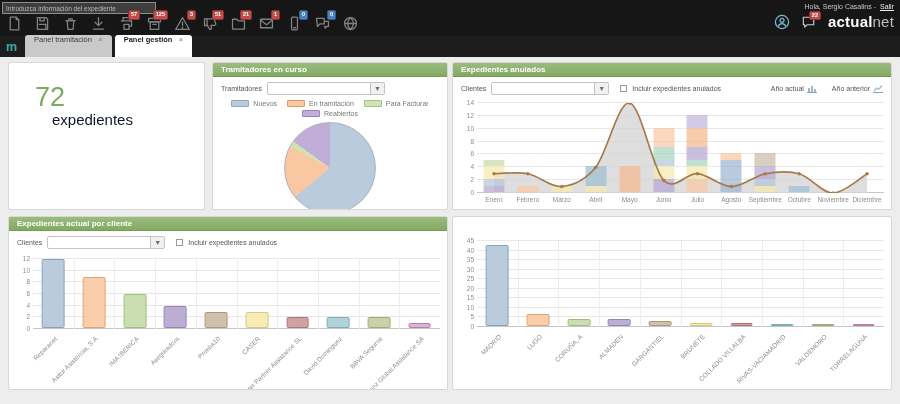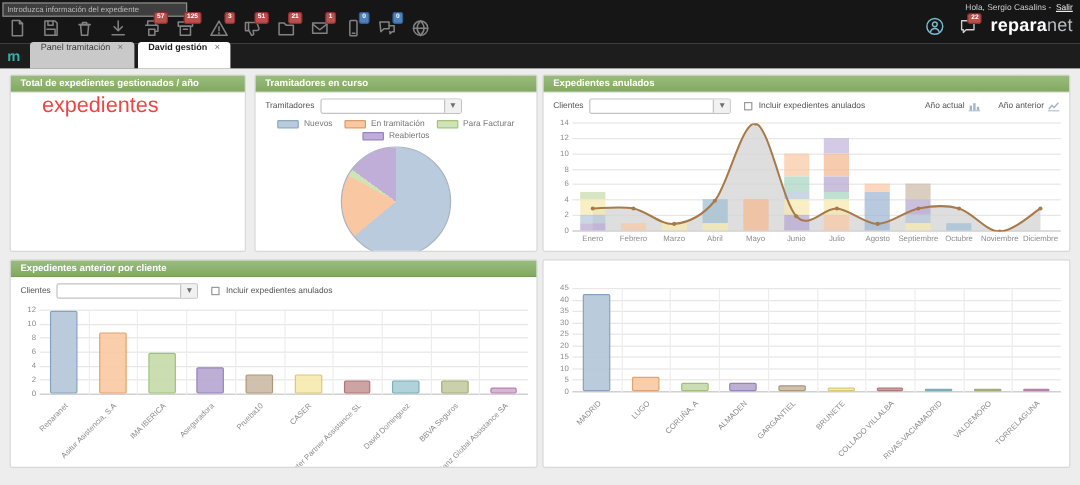--- a/index.html
+++ b/index.html
@@ -29,21 +29,21 @@
 .tab .x{color:#777;font-size:8px;font-weight:normal}
 
 .panel{position:absolute;background:#fff;border:1px solid #d8d8d8;border-radius:2px;overflow:hidden}
 .phead{height:15px;background:linear-gradient(#9cbe80,#82a962);border-bottom:1px solid #769d57;margin:-1px -1px 0;border-radius:2px 2px 0 0;color:#fff;font-weight:bold;font-size:8px;padding:3px 9px;line-height:9px}
 .panelA{left:8px;top:62px;width:197px;height:148px}
 .panelB{left:212px;top:62px;width:236px;height:148px}
 .panelC{left:452px;top:62px;width:440px;height:148px}
 .panelD{left:8px;top:216px;width:440px;height:174px}
 .panelE{left:452px;top:216px;width:440px;height:174px}
 .bignum{color:#7fa95e;font-size:27px;padding:20px 0 0 26px;line-height:28px}
-.bigunit{color:#ef4444;font-size:18px;padding-left:26px}
+.bigunit{color:#0f172a;font-size:15px;padding-left:43px}
 
 .controls{display:flex;align-items:center;gap:5px;padding:5px 8px 3px;font-size:7px;color:#555}
 .combo{display:inline-flex;height:13px;border:1px solid #c3c3c3;border-radius:2px;background:#fff;width:118px;cursor:pointer}
 .combo .ct{flex:1}
 .combo .cbtn{width:14px;background:#f1f1f1;border-left:1px solid #c3c3c3;color:#6f6f6f;font-size:7px;display:flex;align-items:center;justify-content:center}
 .cbx{width:7px;height:7px;border:1px solid #9a9a9a;background:#fff;display:inline-block;cursor:pointer;margin-left:6px}
 .cblabel{font-size:7px;color:#555}
 .spacer{flex:1}
 .yearlink{display:inline-flex;align-items:center;gap:3px;font-size:7px;color:#555;cursor:pointer;margin-left:10px}
 .yearlink svg{width:10px;height:9px}
@@ -181,38 +181,38 @@
             <circle cx="8" cy="6.3" r="2"></circle>
           <path d="M4.3 12.6c.7-2 2-2.9 3.7-2.9s3 0.9 3.7 2.9"></path>
         </svg>
       </span>
       <span class="uicon">
         <svg viewBox="0 0 16 16" width="15" height="15" fill="none" stroke="#cfcfcf" stroke-width="1.2" stroke-linejoin="round">
           <path d="M2.5 3.5h11v8h-7l-2.5 2.5v-2.5h-1.5z"></path>
         </svg>
         <span class="badge red">22</span>
       </span>
-      <span class="logo"><span>repara</span><span class="lt">net</span></span>
+      <span class="logo"><span>actual</span><span class="lt">net</span></span>
     </div>
   </div>
 
   <div class="tabbar">
     <span class="rnlogo">rn</span>
   <div class="tab">
         <span>Panel tramitación</span>
         <span class="x">×</span>
       </div>
       <div class="tab active">
-        <span>David gestión</span>
+        <span>Panel gestión</span>
         <span class="x">×</span>
       </div>
     </div>
 
   <div class="panel panelA">
-    <div class="phead">Total de expedientes gestionados / año</div>
+    <div class="bignum">72</div>
     <div class="bigunit">expedientes</div>
   </div>
 
   <div class="panel panelB">
     <div class="phead">Tramitadores en curso</div>
     <div class="controls">
       <span>Tramitadores</span>
       <span class="combo">
         <span class="ct"></span>
           <span class="cbtn">▼</span>
@@ -362,21 +362,21 @@
         <span class="xlab" style="left: 54.1667%;">Julio</span>
         <span class="xlab" style="left: 62.5%;">Agosto</span>
         <span class="xlab" style="left: 70.8333%;">Septiembre</span>
         <span class="xlab" style="left: 79.1667%;">Octubre</span>
         <span class="xlab" style="left: 87.5%;">Noviembre</span>
         <span class="xlab" style="left: 95.8333%;">Diciembre</span>
       </div>
   </div>
 
   <div class="panel panelD">
-    <div class="phead">Expedientes anterior por cliente</div>
+    <div class="phead">Expedientes actual por cliente</div>
     <div class="controls">
       <span>Clientes</span>
       <span class="combo">
         <span class="ct"></span>
           <span class="cbtn">▼</span>
       </span>
       <span class="cbx"></span>
       <span class="cblabel">Incluir expedientes anulados</span>
     </div>
     <div class="chartwrap" id="clientesWrap" style="top:42px;height:70px">

